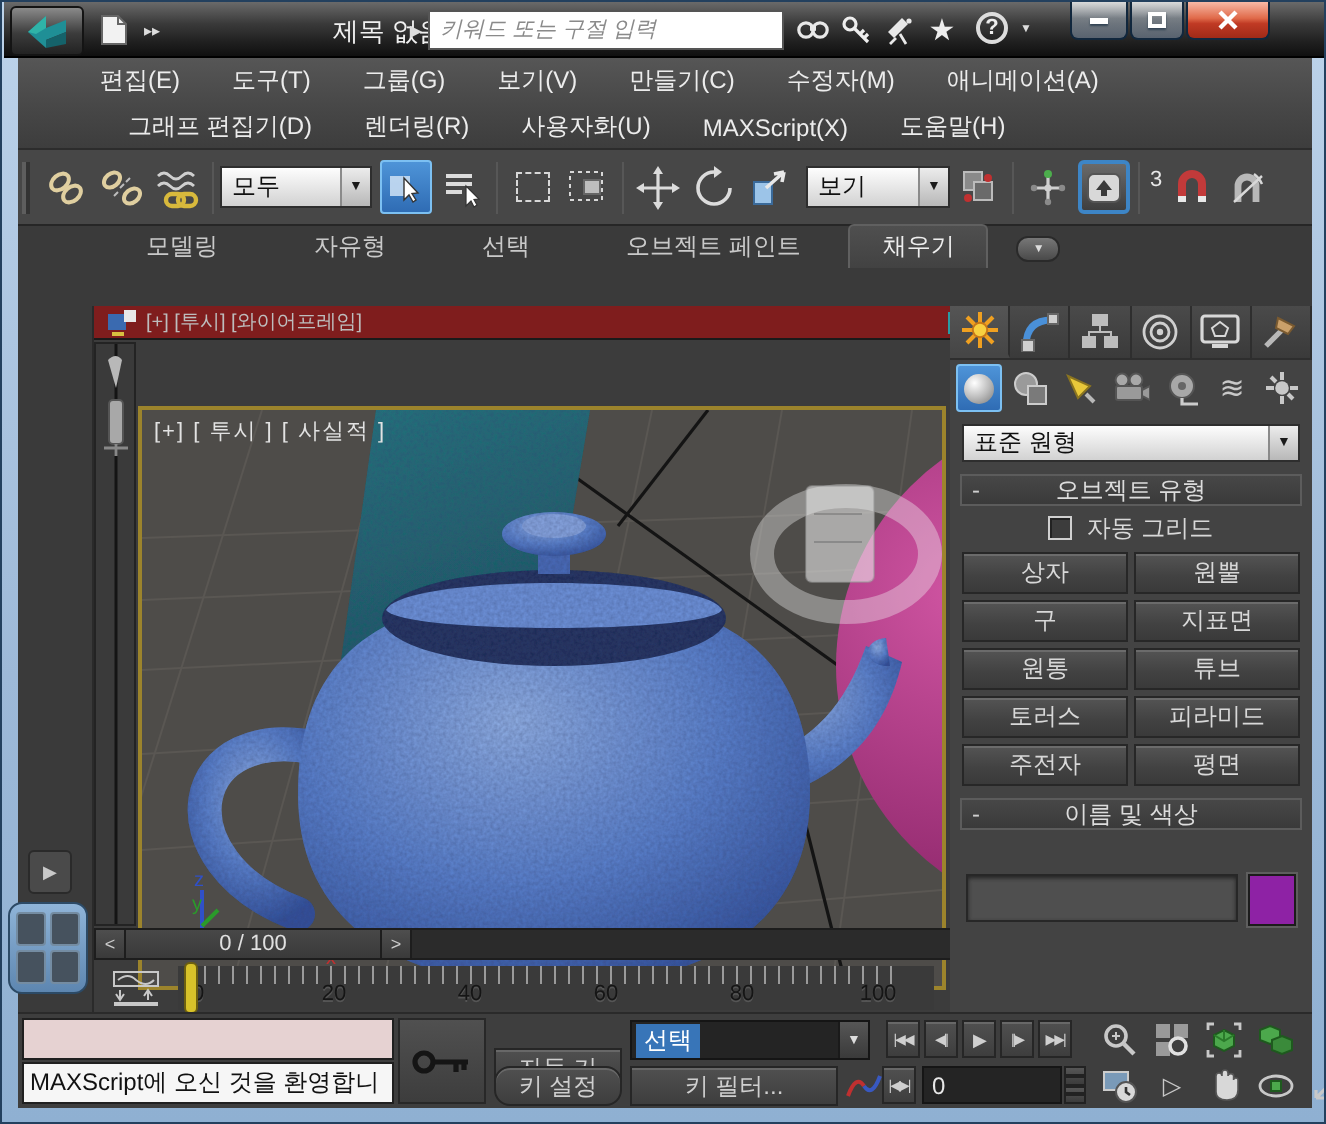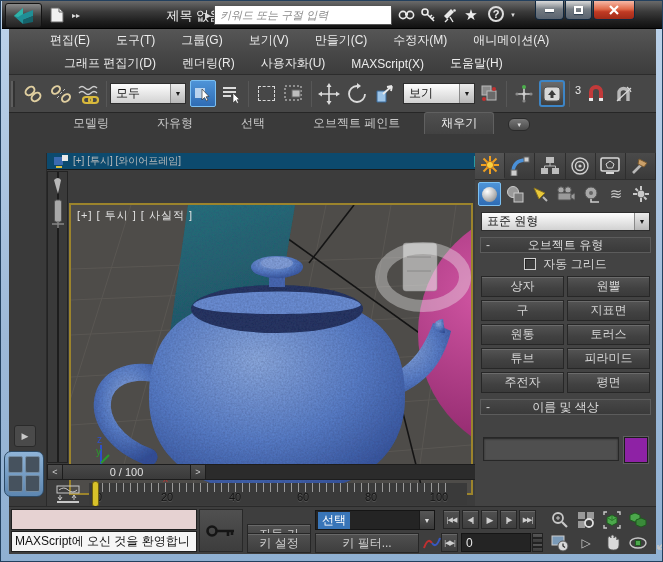--- a/index.html
+++ b/index.html
@@ -51,21 +51,21 @@
   .rtab{padding:2px 24px;text-align:center;}
   .rtab.active{background:linear-gradient(#4f4f4f,#424242);border:1px solid #606060;border-bottom:none;
     border-radius:3px 3px 0 0;color:#eee;padding:2px 16px;}
   .rdrop{margin-left:14px;margin-bottom:3px;width:22px;height:13px;background:linear-gradient(#777,#4a4a4a);
     border:1px solid #2a2a2a;border-radius:6px;display:flex;align-items:center;justify-content:center;font-size:6px;color:#ddd;}
   .subtabs{display:flex;height:19px;padding-left:6px;gap:2px;}
   .stab{background:linear-gradient(#4a4a4a,#3c3c3c);border:1px solid #5c5c5c;color:#d6d6d6;font-size:11px;
     padding:1px 9px;display:flex;align-items:center;}
   
   .mainbg{position:absolute;left:8px;top:152px;width:647px;height:353px;background:#3c3c3c;}
-  .vp-sliver-top{position:absolute;left:38px;top:0px;width:434px;height:17px;background:#0c4a6e;color:#bdbdbd;
+  .vp-sliver-top{position:absolute;left:38px;top:0px;width:434px;height:17px;background:#7f1d1d;color:#bdbdbd;
     font-size:10px;display:flex;align-items:center;border-bottom:1px solid #1a1a1a;}
   .vp-sliver-left{position:absolute;left:38px;top:18px;width:21px;height:292px;background:#3a3a3a;border:1px solid #232323;}
   .viewport{position:absolute;left:60px;top:18px;width:404px;height:292px;border:2px solid #9c842c;background:#4e4c49;}
   .vp-label{position:absolute;left:6px;top:3px;color:#e2e2e2;font-size:11px;letter-spacing:1px;z-index:5;}
   .timeslider{position:absolute;left:38px;top:311px;width:434px;height:16px;background:#2b2b2b;
     border:1px solid #1d1d1d;display:flex;align-items:stretch;}
   .ts-btn{width:15px;background:linear-gradient(#4e4e4e,#3a3a3a);border-right:1px solid #1d1d1d;color:#ccc;
     font-size:9px;display:flex;align-items:center;justify-content:center;}
   .ts-handle{width:128px;background:linear-gradient(#484848,#3a3a3a);border-right:1px solid #1d1d1d;color:#e0e0e0;
     font-size:11px;display:flex;align-items:center;justify-content:center;}
@@ -583,22 +583,22 @@
       <div class="autogrid">
         <div class="checkbox"></div>
         <span>자동 그리드</span>
       </div>
       <div class="objgrid">
         <div class="objbtn">상자</div>
         <div class="objbtn">원뿔</div>
         <div class="objbtn">구</div>
         <div class="objbtn">지표면</div>
         <div class="objbtn">원통</div>
+        <div class="objbtn">튜브</div>
         <div class="objbtn">토러스</div>
-        <div class="objbtn">튜브</div>
         <div class="objbtn">피라미드</div>
         <div class="objbtn">주전자</div>
         <div class="objbtn">평면</div>
       </div>
 
       <div class="rollout-h">
         <span class="minus">-</span>
         <span>이름 및 색상</span>
       </div>
       <div style="position:relative;height:56px;">
@@ -615,21 +615,21 @@
     </div>
     <div class="keybtn">
       <svg width="30" height="16" viewBox="0 0 30 16">
         <circle cx="6" cy="8" r="4.5" fill="none" stroke="#151515" stroke-width="2.6"></circle>
         <path d="M10 8 H28 M22 8 V13 M26 8 V12" stroke="#151515" stroke-width="2.6" fill="none"></path>
       </svg>
     </div>
     <div class="sb-btn abs" style="left:238px;top:17px;width:64px;height:20px;">
         <span>자동 키</span>
       </div>
-    <div class="sb-btn abs" style="left:238px;top:26px;width:64px;height:20px;">
+    <div class="sb-btn abs" style="left:238px;top:26px;width:64px;height:20px;border-radius:8px;">
         <span>키 설정</span>
       </div>
     <div class="sel-combo">
       <span class="val">선택</span>
       <span class="carrow">▼</span>
     </div>
     <div class="sb-btn abs" style="left:306px;top:26px;width:104px;height:20px;">
         <span>키 필터...</span>
       </div>
     <svg class="abs" style="left:414px;top:28px;" width="18" height="16" viewBox="0 0 18 16">

